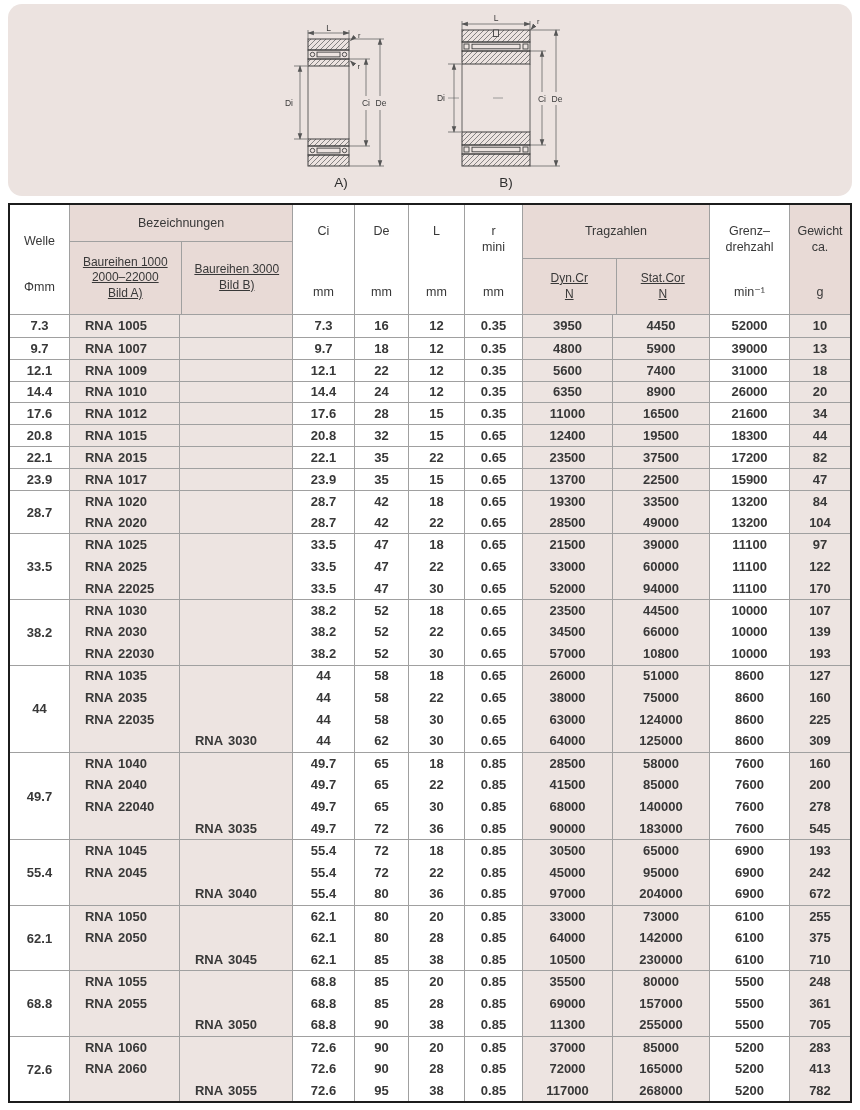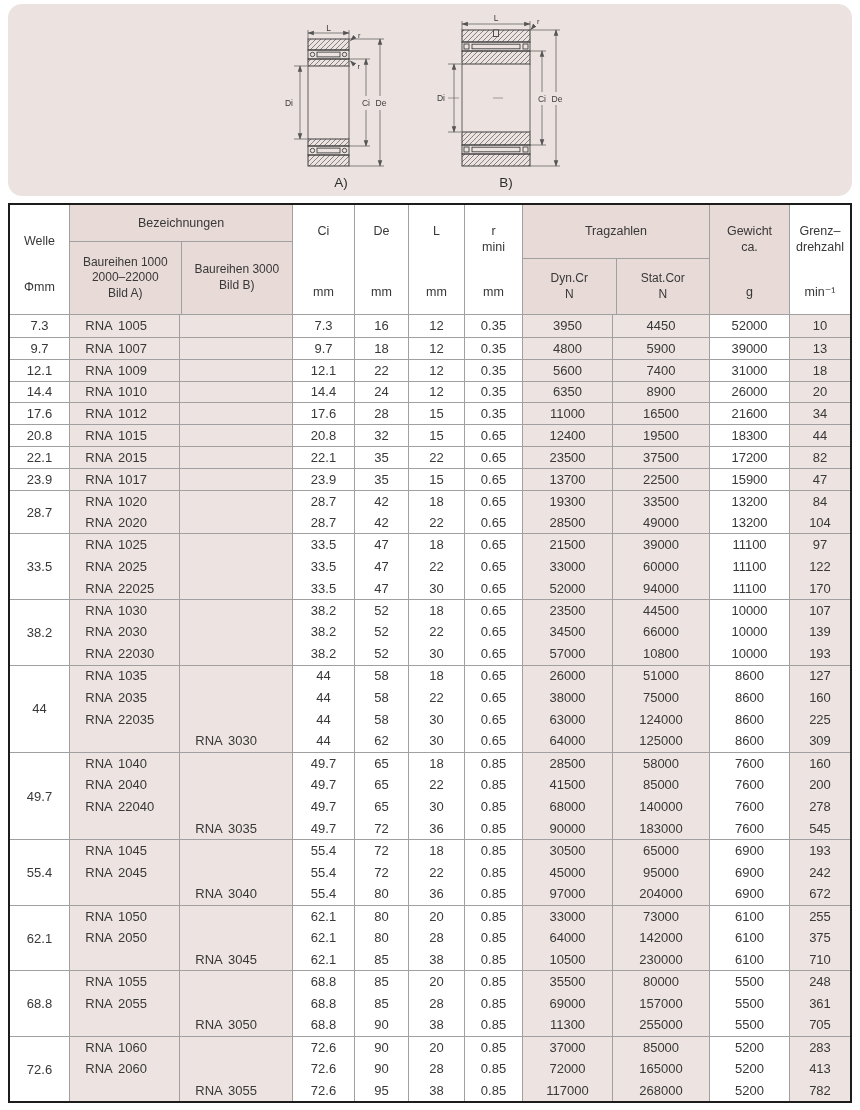--- a/index.html
+++ b/index.html
@@ -31,26 +31,26 @@
     justify-content:space-between; padding:18px 2px 14px;
     font-size:12.5px; text-align:center; line-height:1.3;
   }
   .th.welle-h { padding:28px 2px 19px;text-align:center; }
   .th.grp { padding:0; justify-content:flex-start; }
   .bez { grid-column:2/4; }
   .trag { grid-column:8/10; }
   .gh-top { align-self:stretch; display:flex; align-items:center; justify-content:center;
             height:37px; border-bottom:1px solid var(--line,#a0a0a0); }
   .trag .gh-top { height:54px; }
-  .gh-bot { align-self:stretch; flex:1; display:flex; }
+  .gh-bot { align-self:stretch; flex:1; display:flex;text-decoration:underline; }
   .gh-bot .sub { flex:1; display:flex; align-items:center; justify-content:center;
                  white-space:pre-line; font-size:12px; line-height:1.3; text-align:center; }
   .pre { white-space:pre-line; }
   
-  .tbody { grid-auto-rows:21.85px; }
+  .tbody { grid-auto-rows:21.85px;font-weight:bold; }
   .cell { display:flex; align-items:center; justify-content:center; font-size:13px; }
   .cell.welle { justify-content:center; }
   .cell.desig { justify-content:flex-start; padding-left:10px; }
   .cell.desig .pfx { display:inline-block; width:38px;text-align:center; }
   .gs { border-top:1px solid var(--line,#a0a0a0); }
 </style>
 </head>
 <body>
 
 <div class="panel">
@@ -203,29 +203,29 @@
     </div>
     <div class="th grp pink trag bl">
       <div class="gh-top">Tragzahlen</div>
       <div class="gh-bot">
         <div class="sub">Dyn.Cr
 N</div>
         <div class="sub bl">Stat.Cor
 N</div>
       </div>
     </div>
+    <div class="th bl">
+      <div class="pre">Grenz–
+drehzahl</div>
+      <div>min⁻¹</div>
+    </div>
     <div class="th pink bl">
       <div class="pre">Gewicht
 ca.</div>
       <div>g</div>
-    </div>
-    <div class="th bl">
-      <div class="pre">Grenz–
-drehzahl</div>
-      <div>min⁻¹</div>
     </div>
   </div>
 
   <div class="tgrid tbody">
       <div class="cell welle" style="grid-row: span 1;">7.3</div>
       <div class="cell desig pink bl">
         <span class="pfx">RNA</span>
         <span>1005</span>
       </div>
       <div class="cell desig pink bl"></div>

